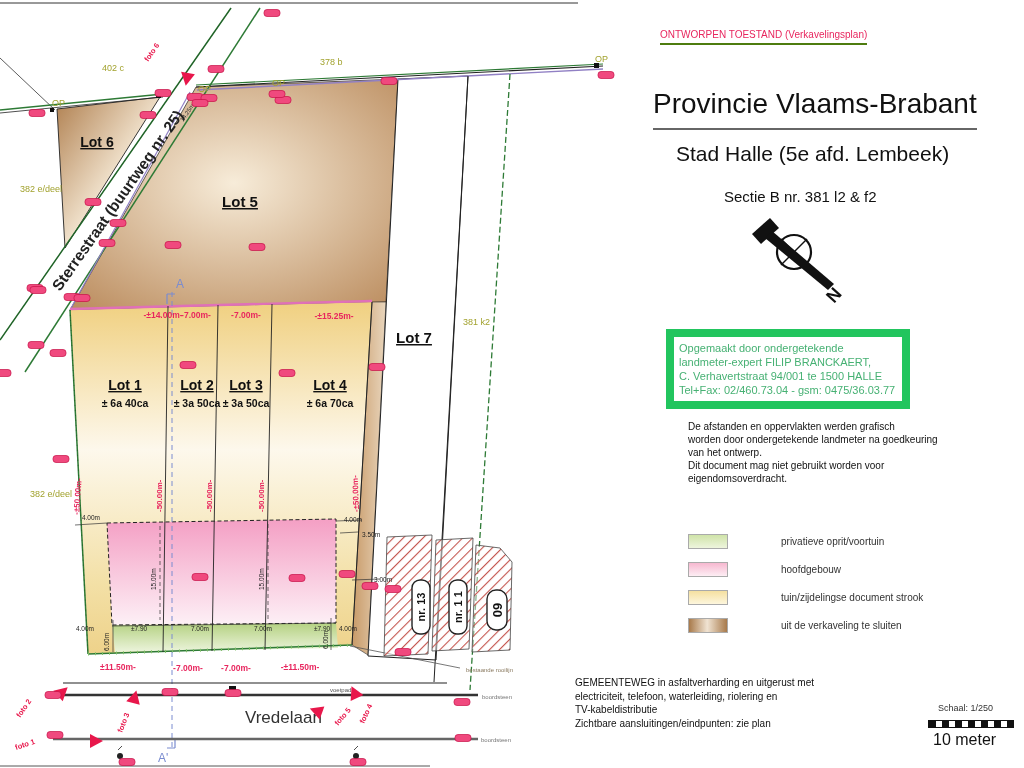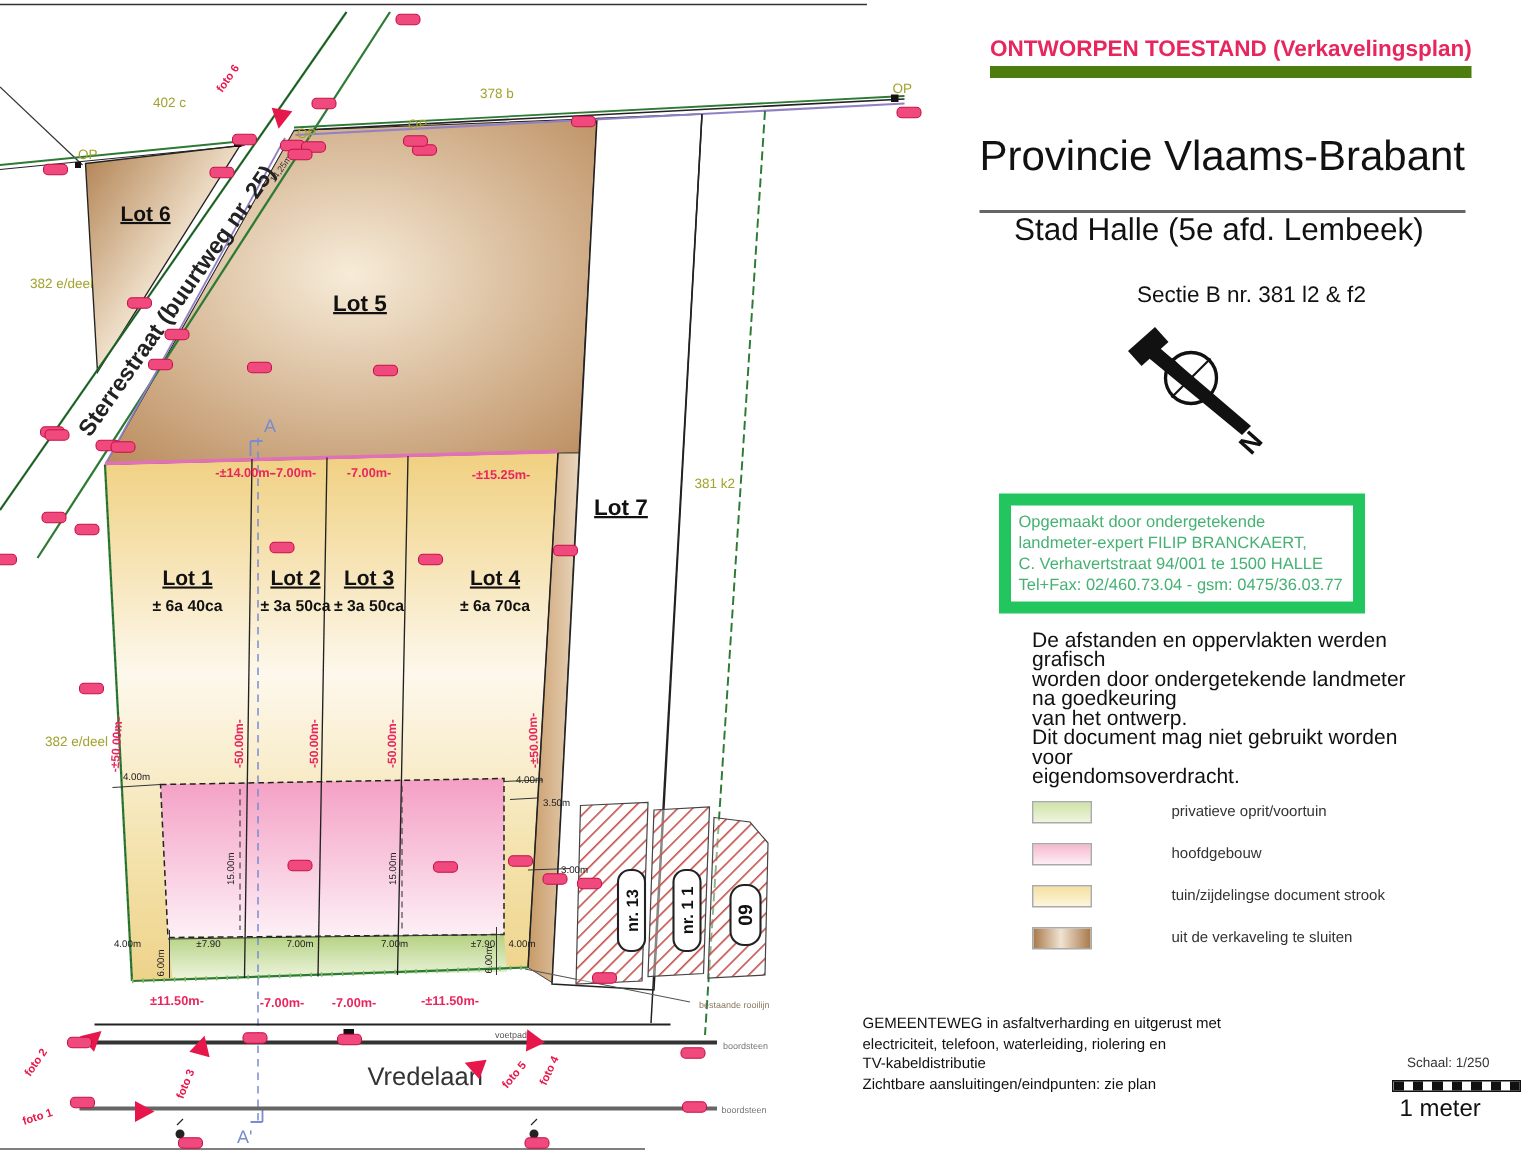--- a/index.html
+++ b/index.html
@@ -1,28 +1,28 @@
 <!DOCTYPE html>
 <html><head>
 <meta charset="utf-8">
 <style>
   html,body{margin:0;padding:0;background:#fff;}
   #stage{position:relative;width:1024px;height:768px;background:#fff;overflow:hidden;
          font-family:"Liberation Sans",sans-serif;}
   svg text{font-family:"Liberation Sans",sans-serif;}
   .abs{position:absolute;}
-  .status-title{color:#e8265e;font-size:15px;letter-spacing:0;border-bottom:8px solid #4d7c0f;
-                padding-bottom:3px;display:inline-block;white-space:nowrap;font-weight:bold;}
-  .province{font-size:28px;color:#111;border-bottom:2px solid #666;padding-bottom:20px;
+  .status-title{color:#e8265e;font-size:10px;letter-spacing:0;border-bottom:2px solid #4d7c0f;
+                padding-bottom:3px;display:inline-block;white-space:nowrap;}
+  .province{font-size:28px;color:#111;border-bottom:2px solid #666;padding-bottom:8px;
             display:inline-block;white-space:nowrap;}
   .city{font-size:21px;color:#111;white-space:nowrap;}
-  .sectie{font-size:15px;color:#111;white-space:nowrap;margin-left:34px;}
+  .sectie{font-size:15px;color:#111;white-space:nowrap;}
   .greenbox{border:8px solid #22c55e;color:#46b173;font-size:11px;line-height:14px;
             padding:4px 5px;width:218px;}
-  .disclaimer{font-size:14px;line-height:13px;color:#111;width:268px;}
+  .disclaimer{font-size:10px;line-height:13px;color:#111;width:268px;}
   .disclaimer div{margin:0;}
   .legend-row{display:flex;align-items:center;margin-bottom:13px;}
   .swatch{width:38px;height:13px;border:1px solid #aaa;margin-right:13px;flex:none;}
   .sw-green{background:linear-gradient(180deg,#cfe3a8,#eef5dd);}
   .sw-pink{background:linear-gradient(180deg,#f7b8d0,#fdeef4);}
   .sw-yellow{background:linear-gradient(180deg,#f5e0a0,#fdf6dd);}
   .sw-brown{background:linear-gradient(90deg,#a87a4b,#f0e3d2 48%,#a87a4b);}
   .legend-label{font-size:10px;color:#333;margin-left:40px;}
   .roadnote{font-size:10px;line-height:13.5px;color:#111;width:280px;}
   .schaal{font-size:9px;color:#333;text-align:center;}
@@ -360,15 +360,15 @@
 
 <div class="abs roadnote" style="left:575px;top:676px">
   <div>GEMEENTEWEG in asfaltverharding en uitgerust met</div>
   <div>electriciteit, telefoon, waterleiding, riolering en</div>
   <div>TV-kabeldistributie</div>
   <div>Zichtbare aansluitingen/eindpunten: zie plan</div>
 </div>
 
 <div class="abs schaal" style="left:938px;top:703px">Schaal: 1/250</div>
 <div class="abs scalebar" style="left:928px;top:720px"></div>
-<div class="abs tenmeter" style="left:933px;top:731px">1 meter</div>
+<div class="abs tenmeter" style="left:933px;top:731px">10 meter</div>
 
 </div>
 
 </body></html>

